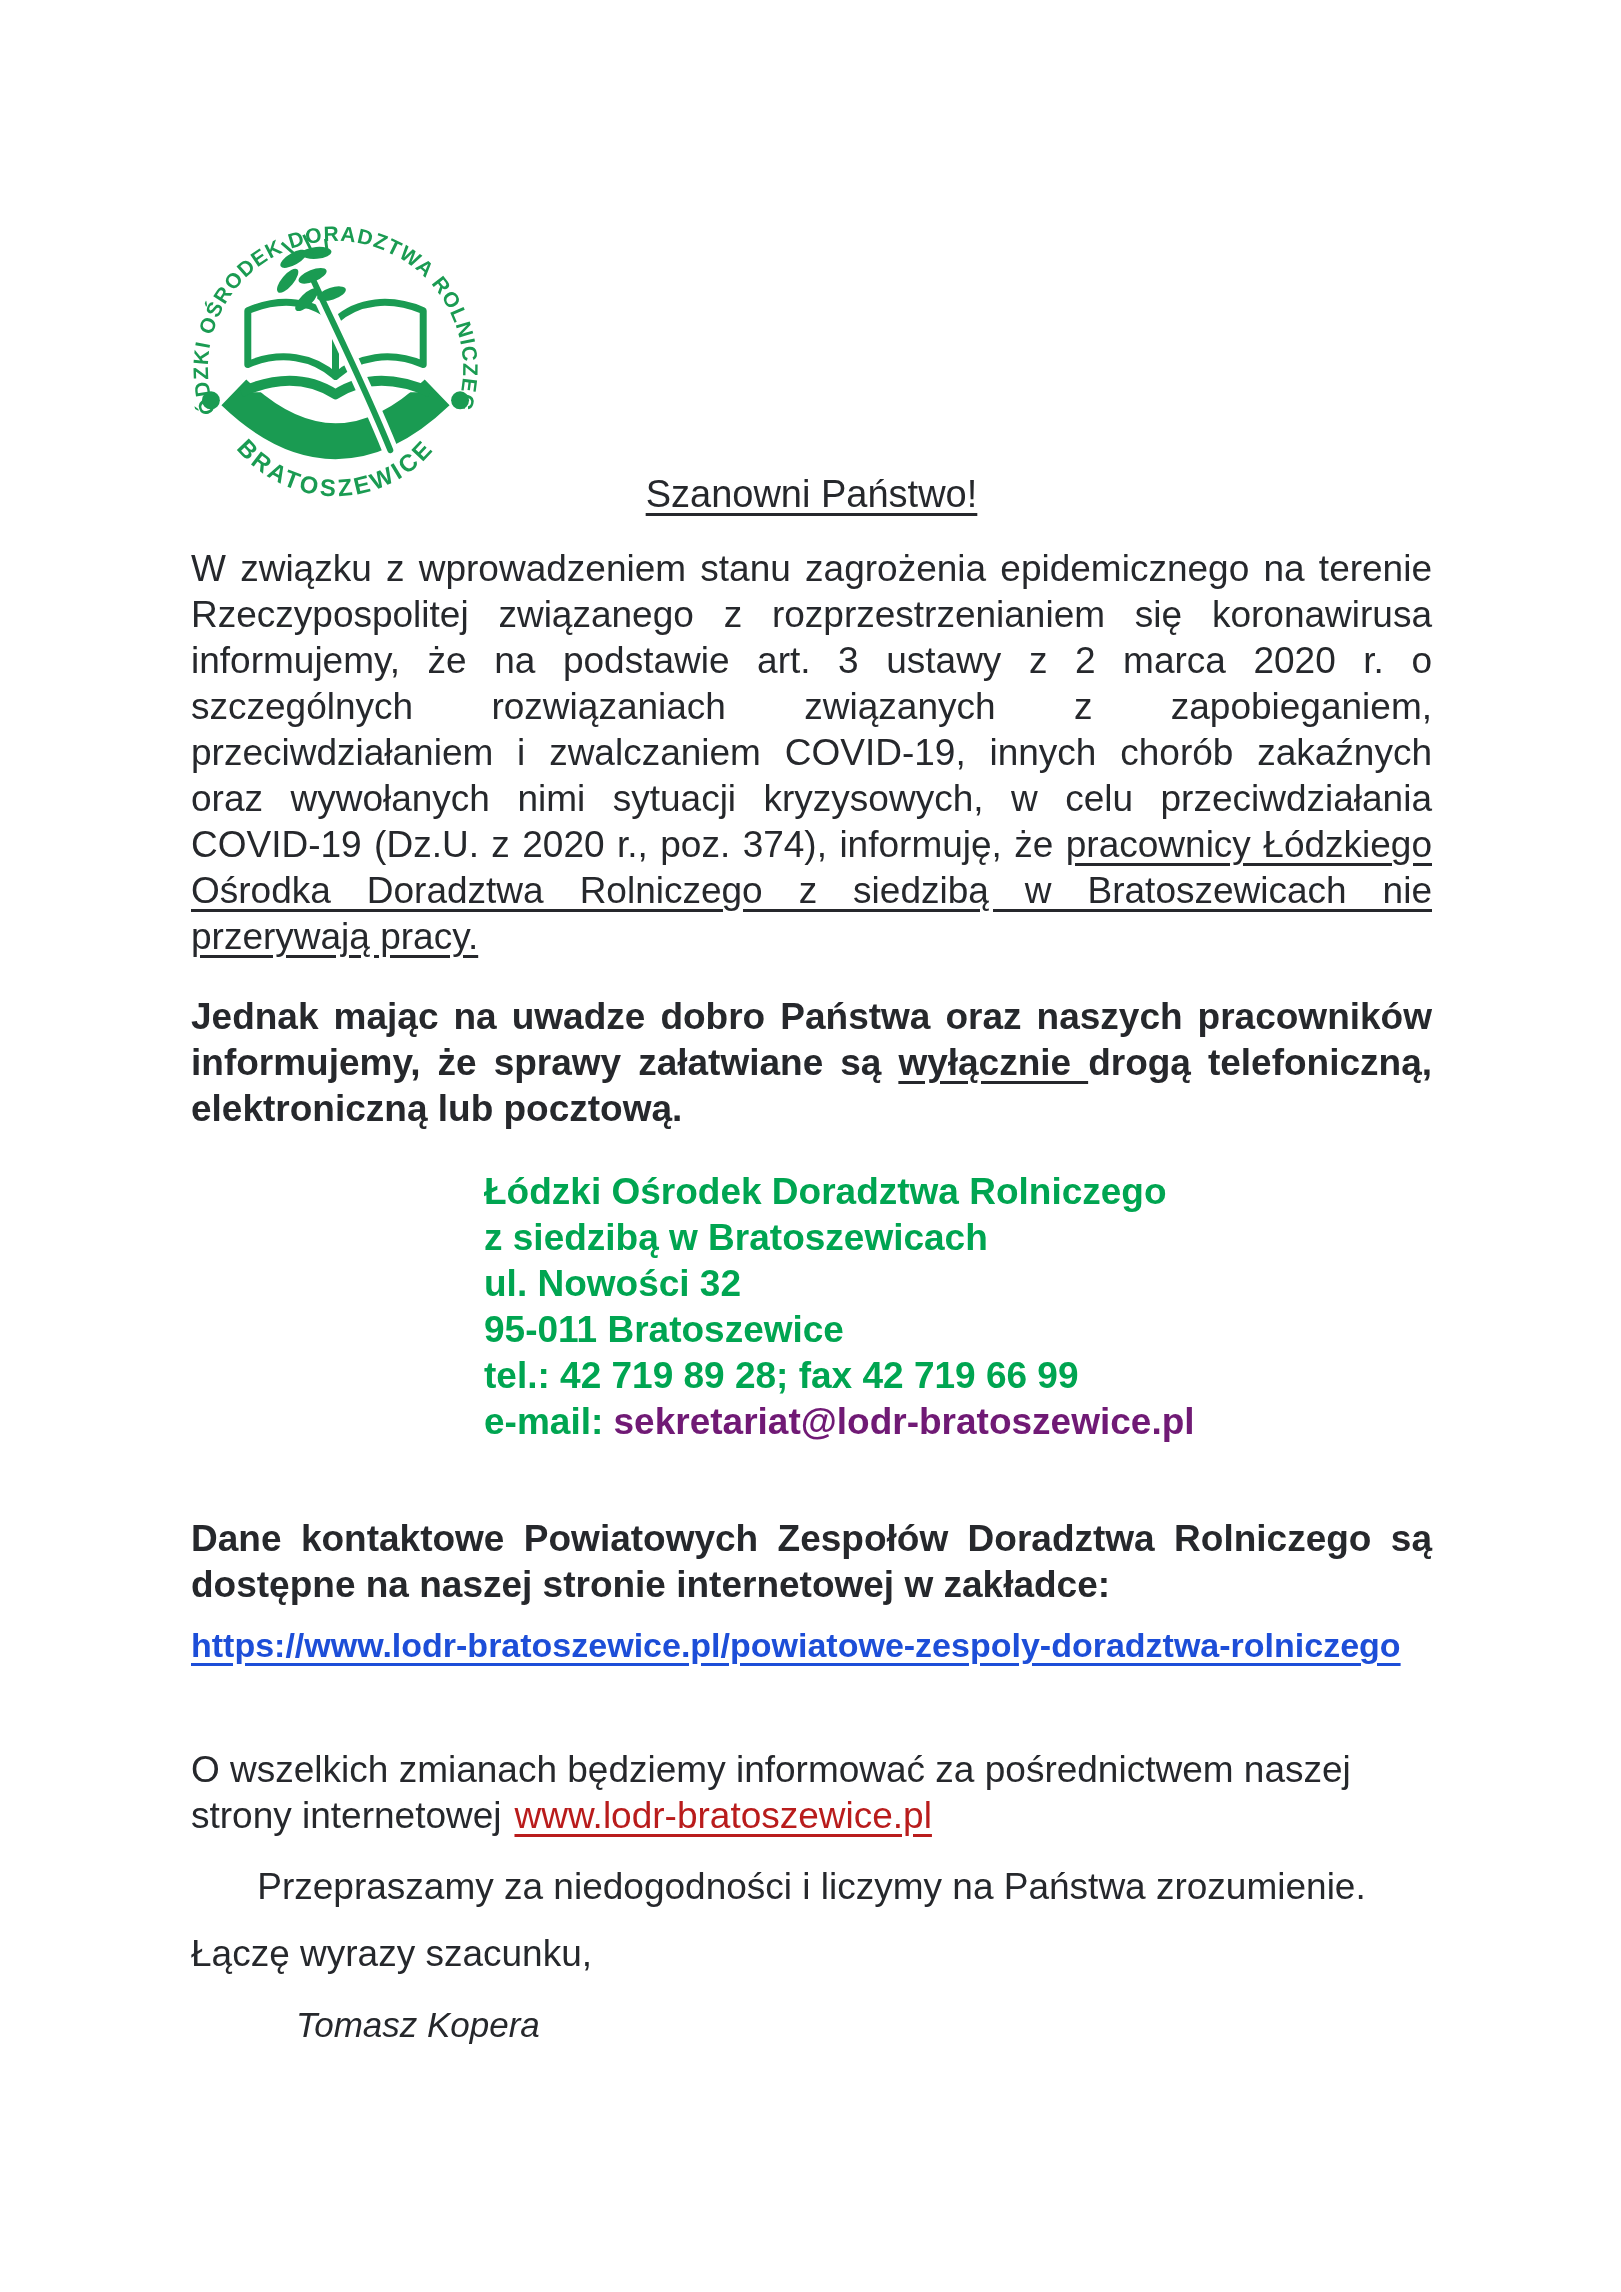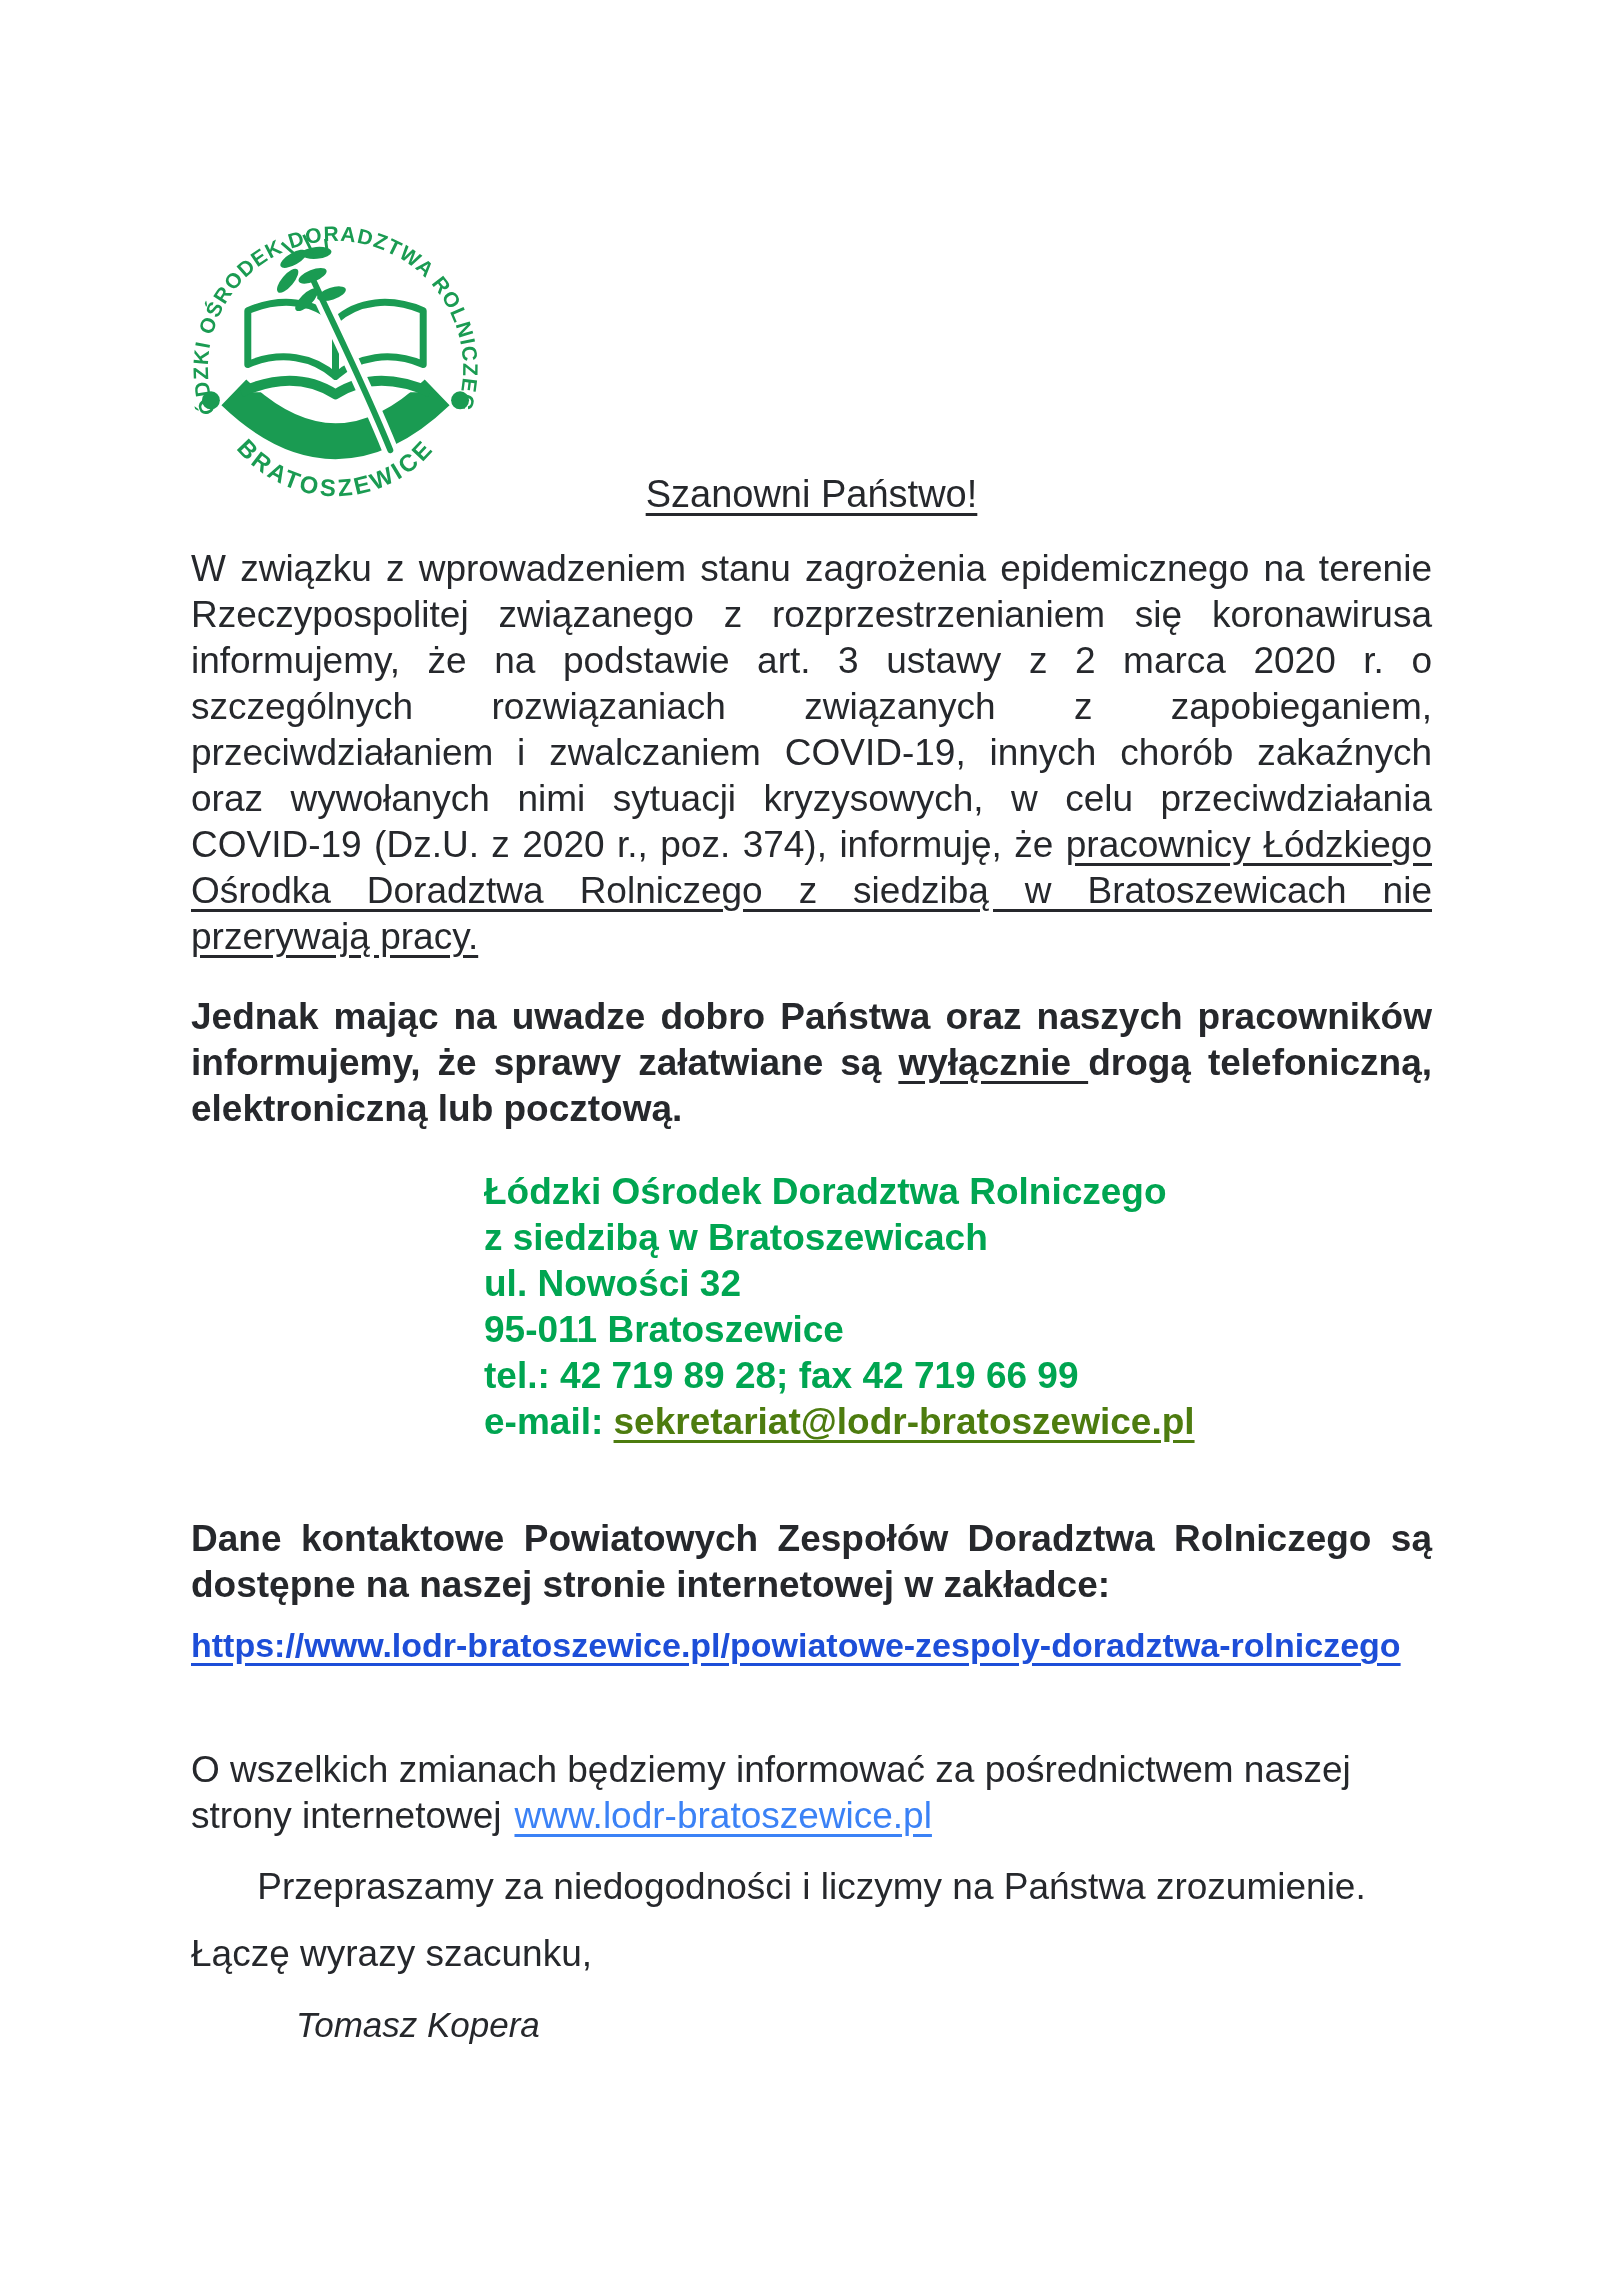--- a/index.html
+++ b/index.html
@@ -26,29 +26,29 @@
   .intro{margin-top:29px;text-align:justify;}
   .notice{margin-top:34px;font-weight:bold;text-align:justify;}
   .u{text-decoration:underline;text-underline-offset:5.9px;}
   .address{
     margin-top:37px;
     padding-left:293px;
     font-weight:bold;
     color:#00a551;
     font-size:37px;line-height:46px;
   }
-  .address .email-link{color:#4d7c0f;text-decoration:underline;text-underline-offset:5.9px;cursor:pointer;}
+  .address .email-link{color:#701a75;text-underline-offset:5.9px;cursor:pointer;}
   .contact-info{margin-top:71px;font-weight:bold;text-align:justify;}
   .pzdr-link{
     display:inline-block;margin-top:16px;
     font-size:34px;line-height:43px;font-weight:bold;
     color:#1d4ed8;text-decoration:underline;text-underline-offset:5.9px;cursor:pointer;
   }
   .updates{margin-top:80px;}
-  .www-link{color:#3b82f6;text-decoration:underline;text-underline-offset:5.9px;cursor:pointer;margin-left:0.35em;}
+  .www-link{color:#b91c1c;text-decoration:underline;text-underline-offset:5.9px;cursor:pointer;margin-left:0.35em;}
   .apology{margin-top:24.5px;text-align:center;}
   .closing{margin-top:21.6px;}
   .signature{
     margin-top:24.5px;
     padding-left:105px;
     font-style:italic;
     font-size:35px;line-height:45px;
   }
 </style>
 </head>

